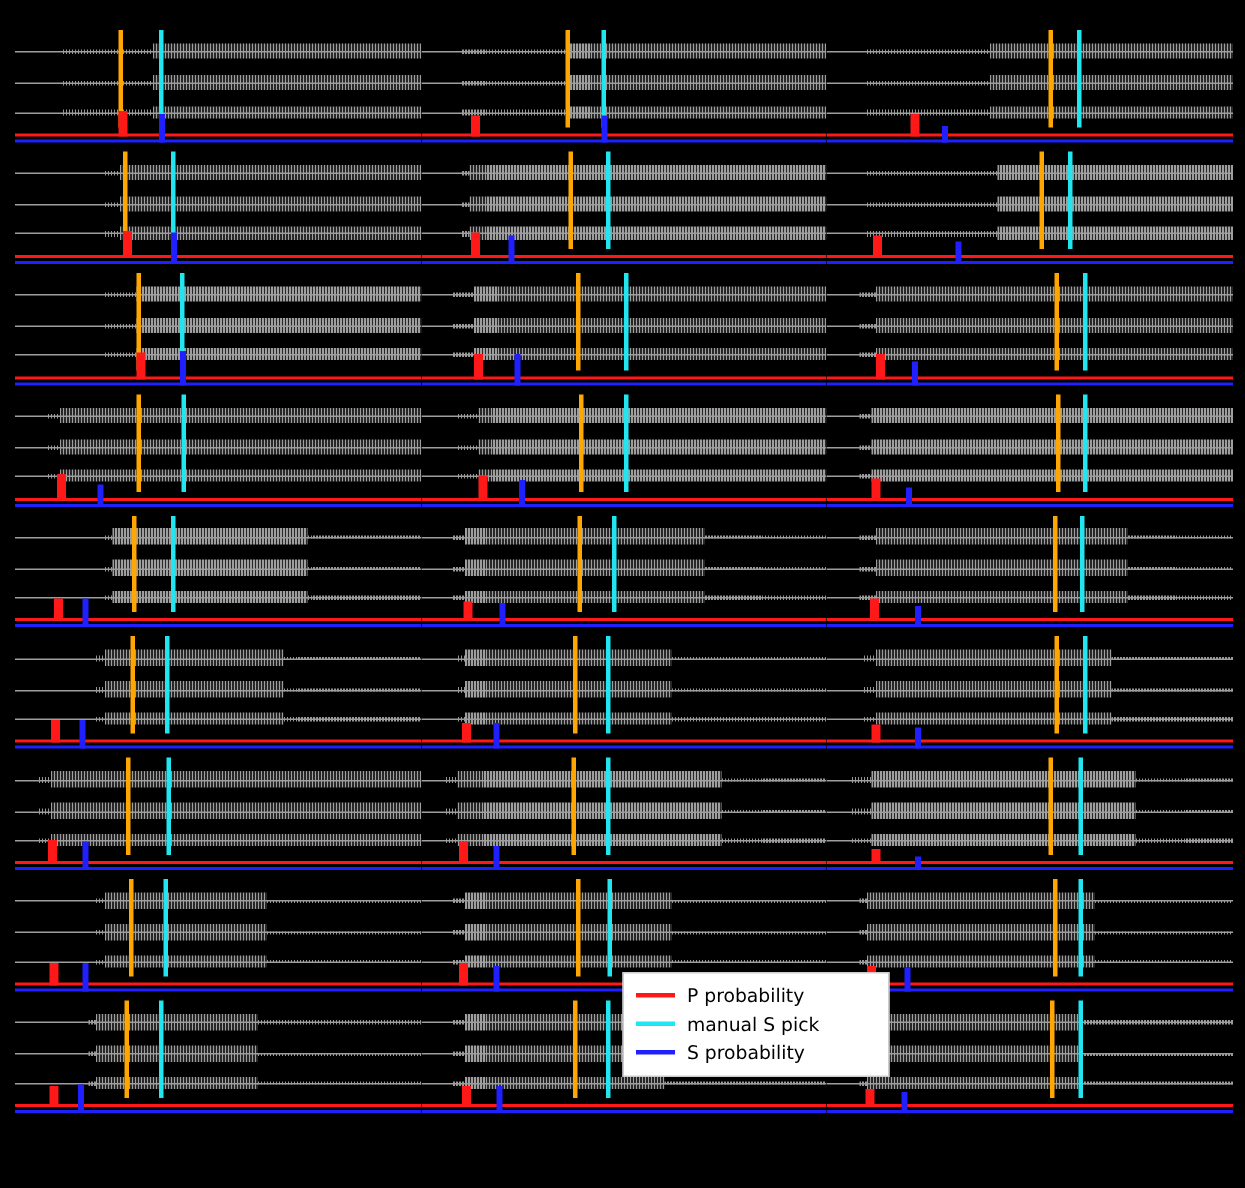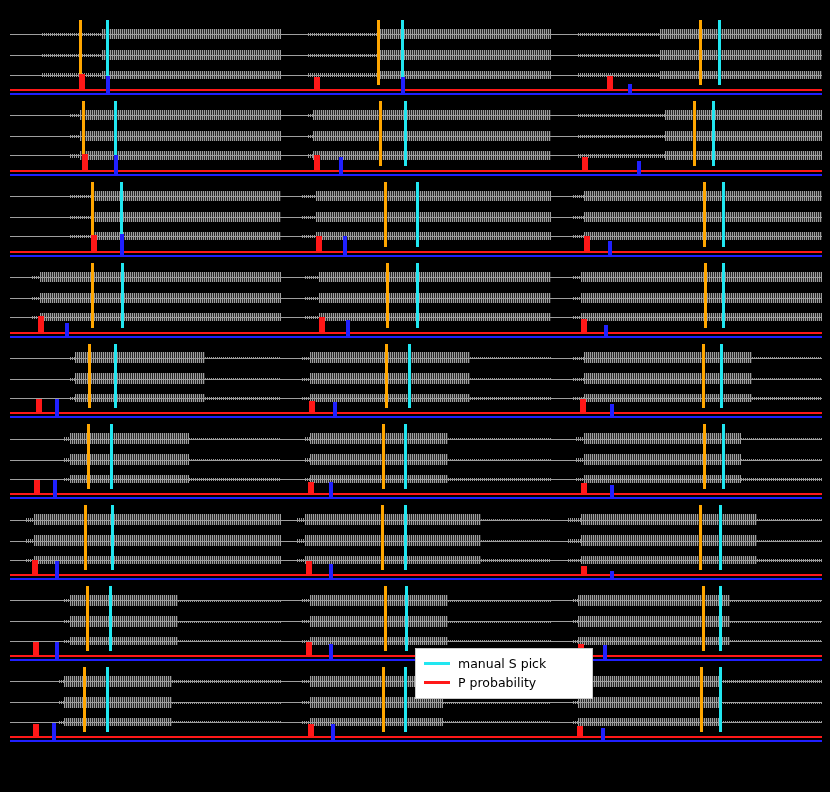--- a/index.html
+++ b/index.html
@@ -726,22 +726,26 @@
         <div class="pick s" style="left: 62%;"></div>
         <div class="probline p" style="bottom: 8px;"></div>
         <div class="probline s" style="bottom: 4px;"></div>
         <div class="peak p wide" style="left: 9.5%; bottom: 8px; height: 12px;"></div>
         <div class="peak s narrow" style="left: 18.5%; bottom: 4px; height: 14.4px;"></div>
       </div>
     </div>
 
   <div class="legend">
     <div class="legend-row">
+      <span class="legend-swatch" style="background:#ff1818"></span>
+      <span class="legend-label">P probability</span>
+    </div>
+    <div class="legend-row">
       <span class="legend-swatch" style="background:#21e6f0"></span>
       <span class="legend-label">manual S pick</span>
     </div>
     <div class="legend-row">
-      <span class="legend-swatch" style="background:#ff1818"></span>
-      <span class="legend-label">P probability</span>
+      <span class="legend-swatch" style="background:#2020ff"></span>
+      <span class="legend-label">S probability</span>
     </div>
   </div>
 
 </div>
 
 </body></html>

